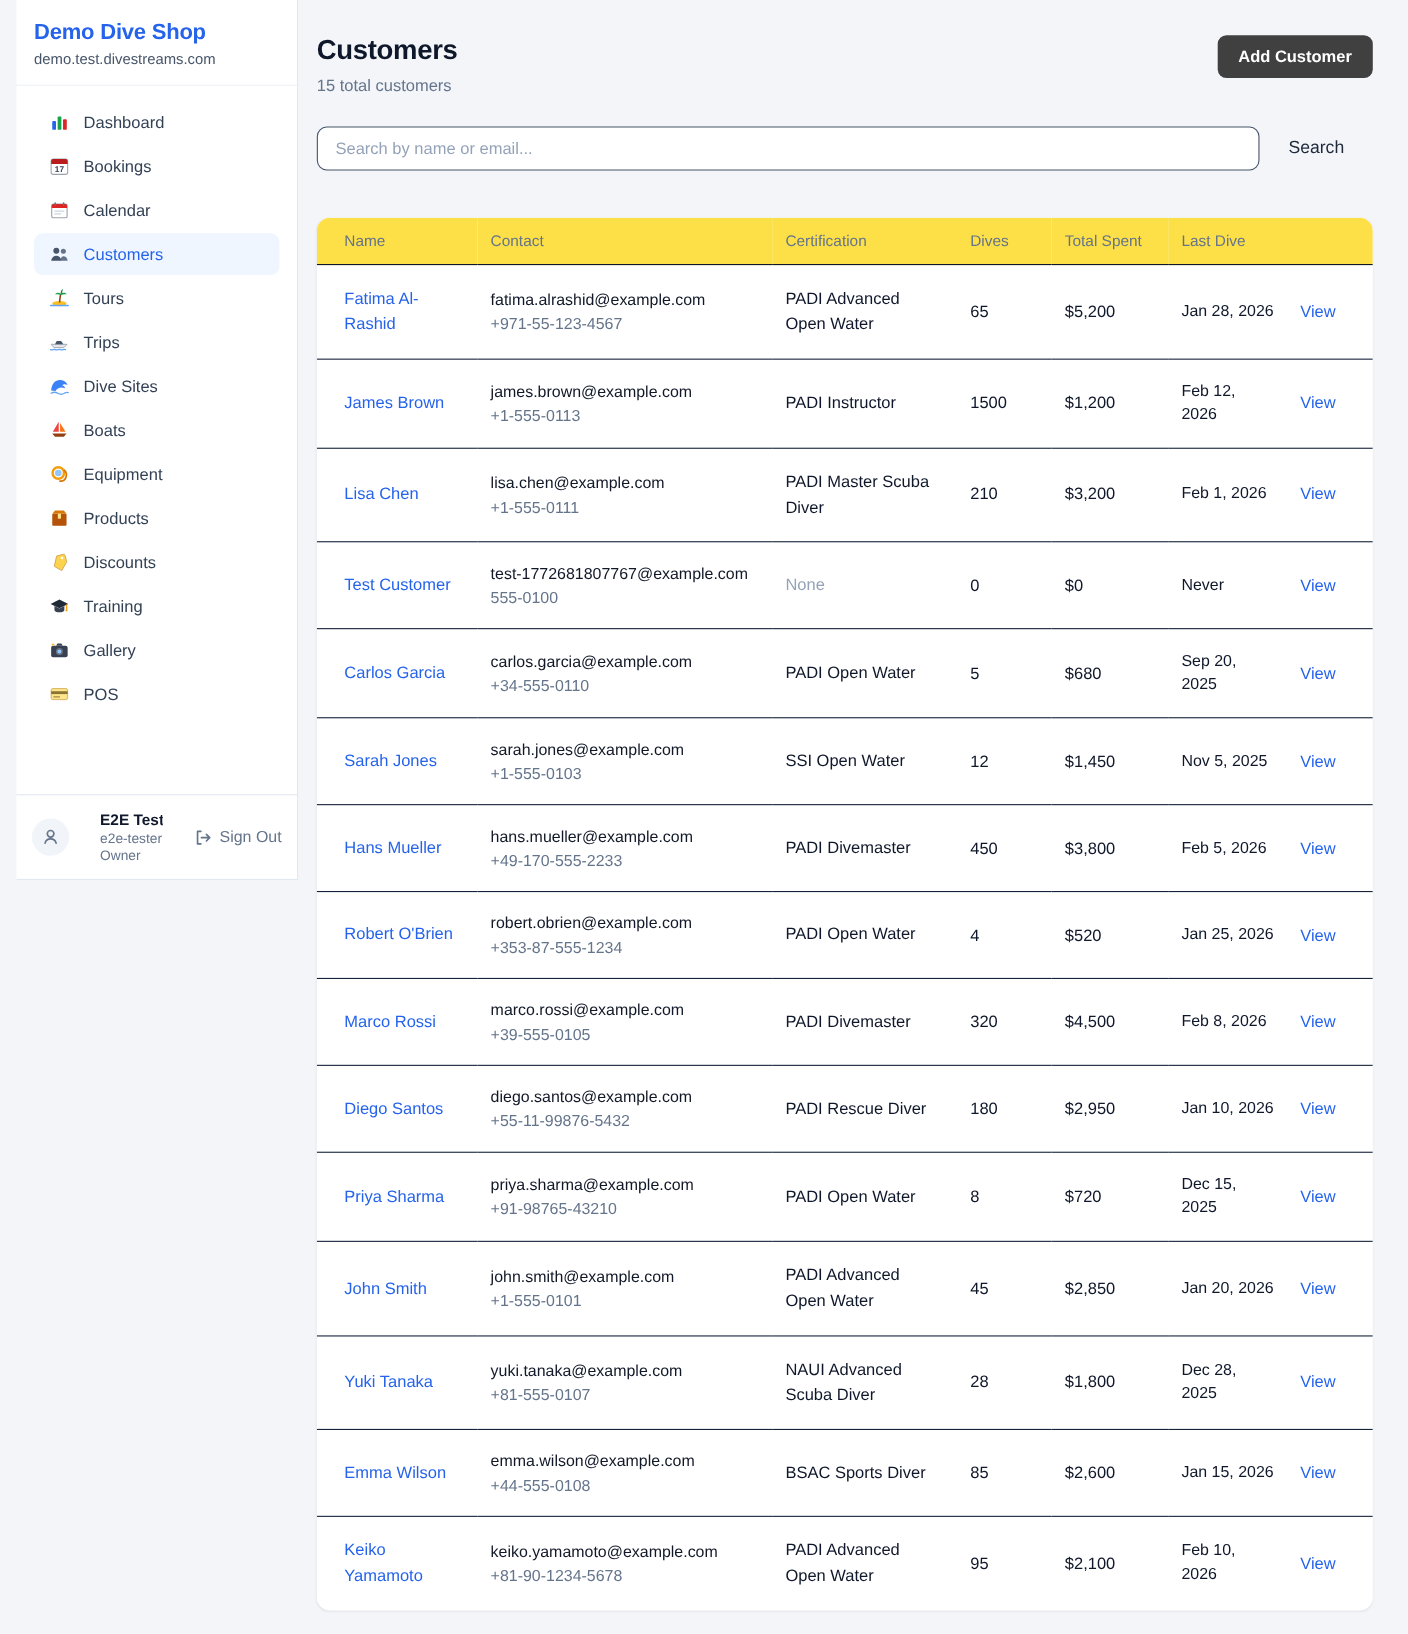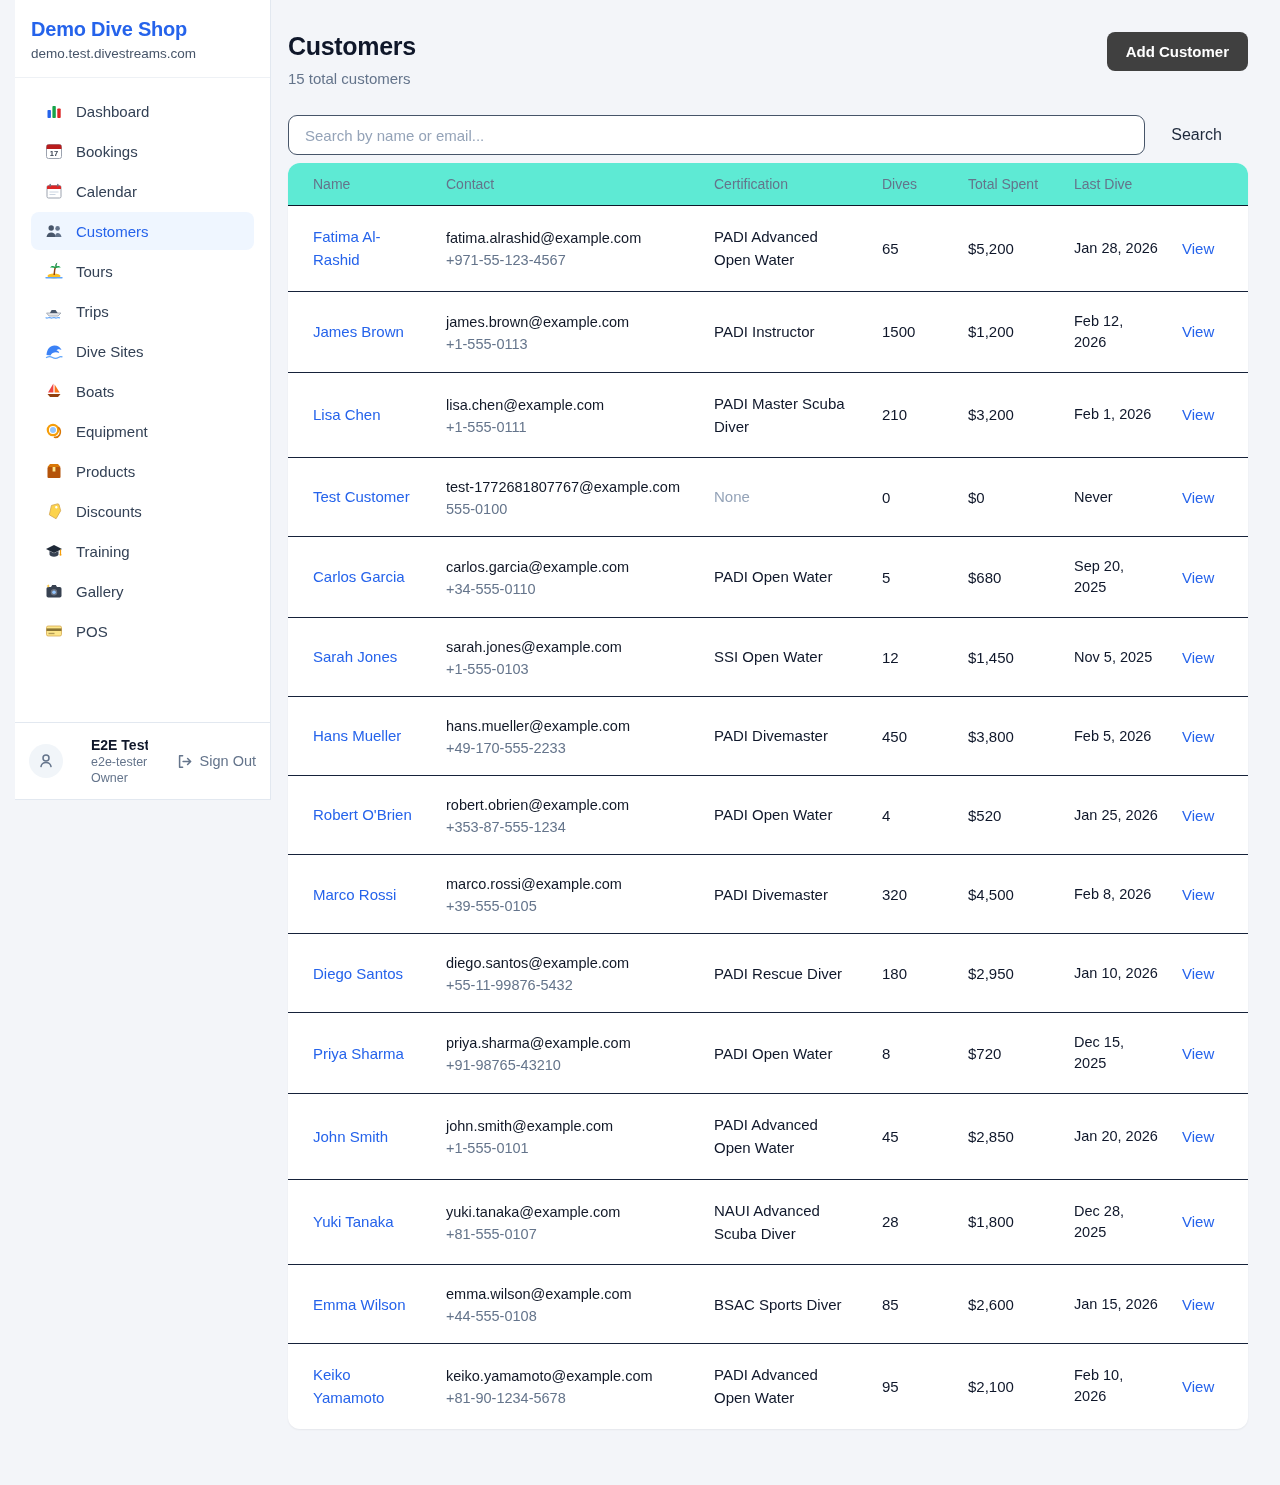--- a/index.html
+++ b/index.html
@@ -59,21 +59,21 @@
   .page-title { font-size:25px; font-weight:bold; color:#0f172a; letter-spacing:-0.3px; }
   .page-sub { font-size:15px; color:#64748b; margin-top:9px; }
   .btn-primary {
     background:#404040; color:#ffffff;
     border:none; border-radius:8px;
     font-size:15px; font-weight:bold;
     padding:11px 19px; cursor:pointer;
     font-family:inherit;
   }
 
-  .search-row { display:flex; align-items:center; margin-bottom:8px; }
+  .search-row { display:flex; align-items:center; margin-bottom:43px; }
   .search-input {
     flex:1 1 auto; height:40px;
     border:1px solid #475569; border-radius:9px;
     background:#ffffff; padding:0 16px;
     font-size:15px; color:#0f172a; font-family:inherit;
     outline:none;
   }
   .search-input::placeholder { color:#94a3b8; }
   .btn-search {
     background:none; border:none; cursor:pointer;
@@ -84,21 +84,21 @@
   
   .card {
     background:#ffffff; border-radius:12px;
     box-shadow:0 1px 2px rgba(15,23,42,0.06);
     overflow:hidden;
   }
   table { width:100%; border-collapse:collapse; table-layout:fixed; }
   col.c1{width:146px;} col.c2{width:268px;} col.c3{width:168px;}
   col.c4{width:86px;}  col.c5{width:106px;} col.c6{width:108px;} col.c7{width:78px;}
   thead th {
-    background:#5eead4;
+    background:#fde047;
     text-align:left; font-weight:normal;
     font-size:14px; color:#64748b;
     padding:13px 12px;
     border-bottom:1px solid #0f172a;
     vertical-align:middle;
   }
   thead th:first-child { padding-left:25px; }
   tbody td {
     padding:19px 12px;
     border-bottom:1px solid #16223a;

